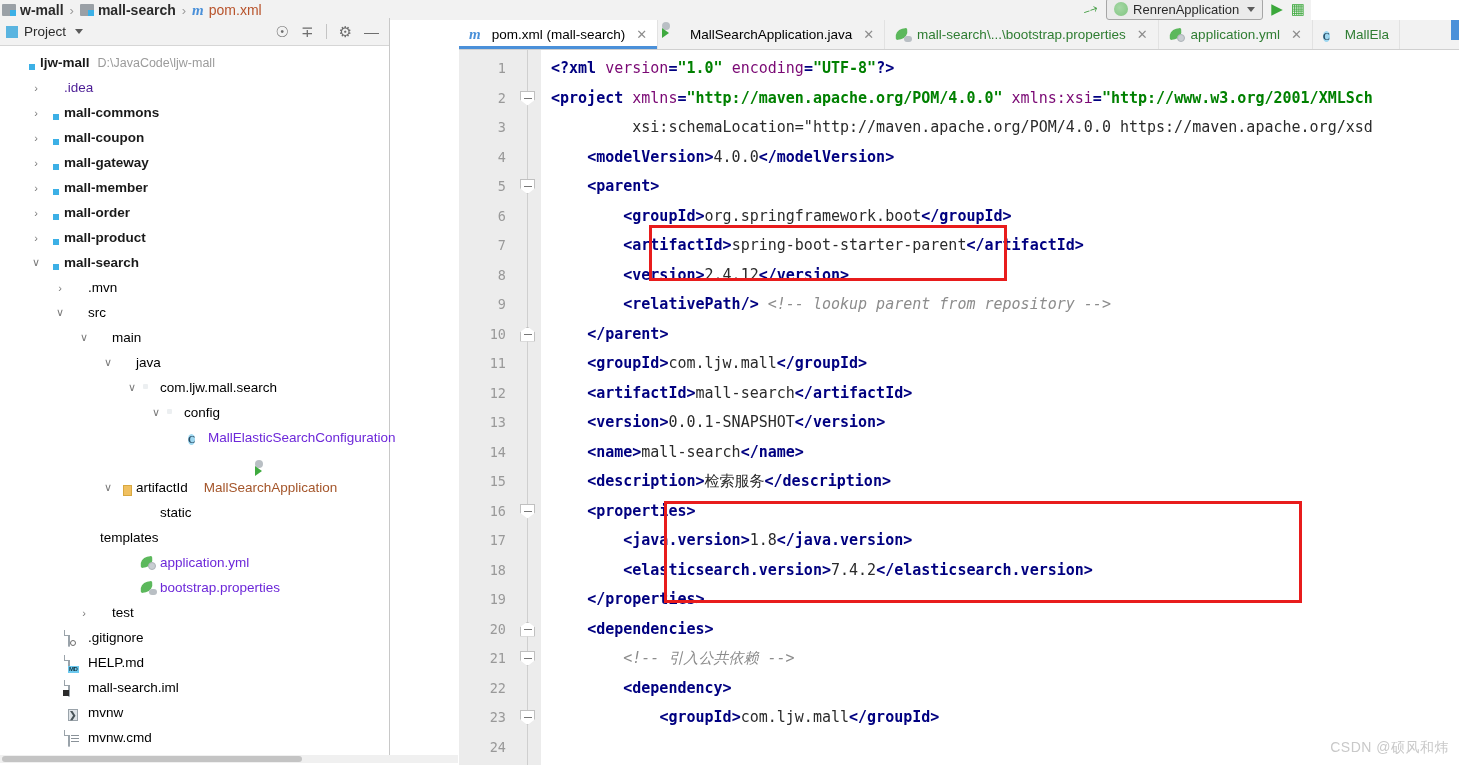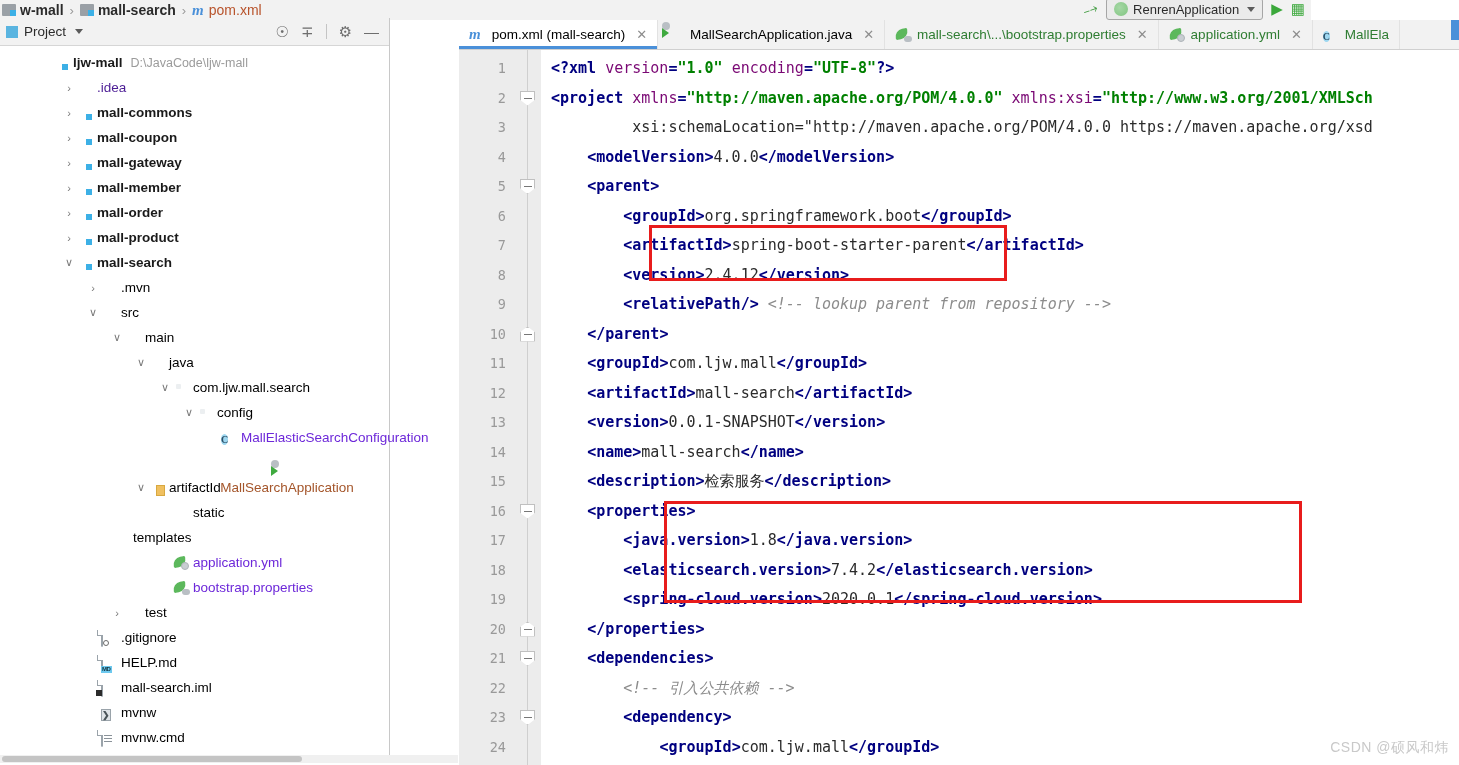--- a/index.html
+++ b/index.html
@@ -64,21 +64,21 @@
     display: flex; align-items: center; padding: 0 6px;
   }
   .proj-title { display:flex; align-items:center; gap:6px; font-size:13.5px; color:#2b2b2b; }
   .proj-sq { width:12px; height:12px; background:#59b4e0; display:inline-block; }
   .caret-dn { width:0;height:0;border-left:4px solid transparent;border-right:4px solid transparent;border-top:5px solid #5b5b5b; display:inline-block; margin-left:3px;}
   .proj-header-tools { margin-left:auto; display:flex; align-items:center; gap:12px; padding-right:4px; }
   .hdr-ic { color:#6e6e6e; font-size:15px; line-height:1; }
   .hdr-div { width:1px; height:15px; background:#c4c4c4; }
 
   
-  .tree { padding-top: 4px; font-size: 13.5px; margin-left: 33px; }
+  .tree { padding-top: 4px; font-size: 13.5px; }
   .row {
     display: flex; align-items: center; height: 25px; white-space: nowrap;
     padding-left: 4px;
   }
   .arrow { width: 16px; text-align:center; color:#7a7a7a; font-size:11px; flex:0 0 16px; }
   .arrow.blank { color: transparent; }
   .lbl { margin-left: 4px; }
   .bold { font-weight: bold; color:#1a1a1a; }
   .dim  { color:#9b9b9b; font-weight: normal; margin-left: 8px; font-size:12.5px; }
   .gray-lbl { color:#4c1d95; }
@@ -528,21 +528,20 @@
           <div class="cline"><span class="t">        </span><span class="k">&lt;relativePath</span><span class="k">/&gt;</span><span class="t"> </span><span class="c">&lt;!-- lookup parent from repository --&gt;</span></div>
           <div class="cline"><span class="t">    </span><span class="k">&lt;/parent</span><span class="k">&gt;</span></div>
           <div class="cline"><span class="t">    </span><span class="k">&lt;groupId</span><span class="k">&gt;</span><span class="t">com.ljw.mall</span><span class="k">&lt;/groupId</span><span class="k">&gt;</span></div>
           <div class="cline"><span class="t">    </span><span class="k">&lt;artifactId</span><span class="k">&gt;</span><span class="t">mall-search</span><span class="k">&lt;/artifactId</span><span class="k">&gt;</span></div>
           <div class="cline"><span class="t">    </span><span class="k">&lt;version</span><span class="k">&gt;</span><span class="t">0.0.1-SNAPSHOT</span><span class="k">&lt;/version</span><span class="k">&gt;</span></div>
           <div class="cline"><span class="t">    </span><span class="k">&lt;name</span><span class="k">&gt;</span><span class="t">mall-search</span><span class="k">&lt;/name</span><span class="k">&gt;</span></div>
           <div class="cline"><span class="t">    </span><span class="k">&lt;description</span><span class="k">&gt;</span><span class="t">检索服务</span><span class="k">&lt;/description</span><span class="k">&gt;</span></div>
           <div class="cline"><span class="t">    </span><span class="k">&lt;properties</span><span class="k">&gt;</span></div>
           <div class="cline"><span class="t">        </span><span class="k">&lt;java.version</span><span class="k">&gt;</span><span class="t">1.8</span><span class="k">&lt;/java.version</span><span class="k">&gt;</span></div>
           <div class="cline"><span class="t">        </span><span class="k">&lt;elasticsearch.version</span><span class="k">&gt;</span><span class="t">7.4.2</span><span class="k">&lt;/elasticsearch.version</span><span class="k">&gt;</span></div>
-          <div class="cline"><span class="t">        </span><span class="k">&lt;spring-cloud.version</span><span class="k">&gt;</span><span class="t">2020.0.1</span><span class="k">&lt;/spring-cloud.version</span><span class="k">&gt;</span></div>
           <div class="cline"><span class="t">    </span><span class="k">&lt;/properties</span><span class="k">&gt;</span></div>
           <div class="cline"><span class="t">    </span><span class="k">&lt;dependencies</span><span class="k">&gt;</span></div>
           <div class="cline"><span class="t">        </span><span class="c">&lt;!-- 引入公共依赖 --&gt;</span></div>
           <div class="cline"><span class="t">        </span><span class="k">&lt;dependency</span><span class="k">&gt;</span></div>
           <div class="cline"><span class="t">            </span><span class="k">&lt;groupId</span><span class="k">&gt;</span><span class="t">com.ljw.mall</span><span class="k">&lt;/groupId</span><span class="k">&gt;</span></div>
           <div class="cline"></div>
         </div>
     </div>
 
     <div class="watermark">CSDN @硕风和炜</div>

